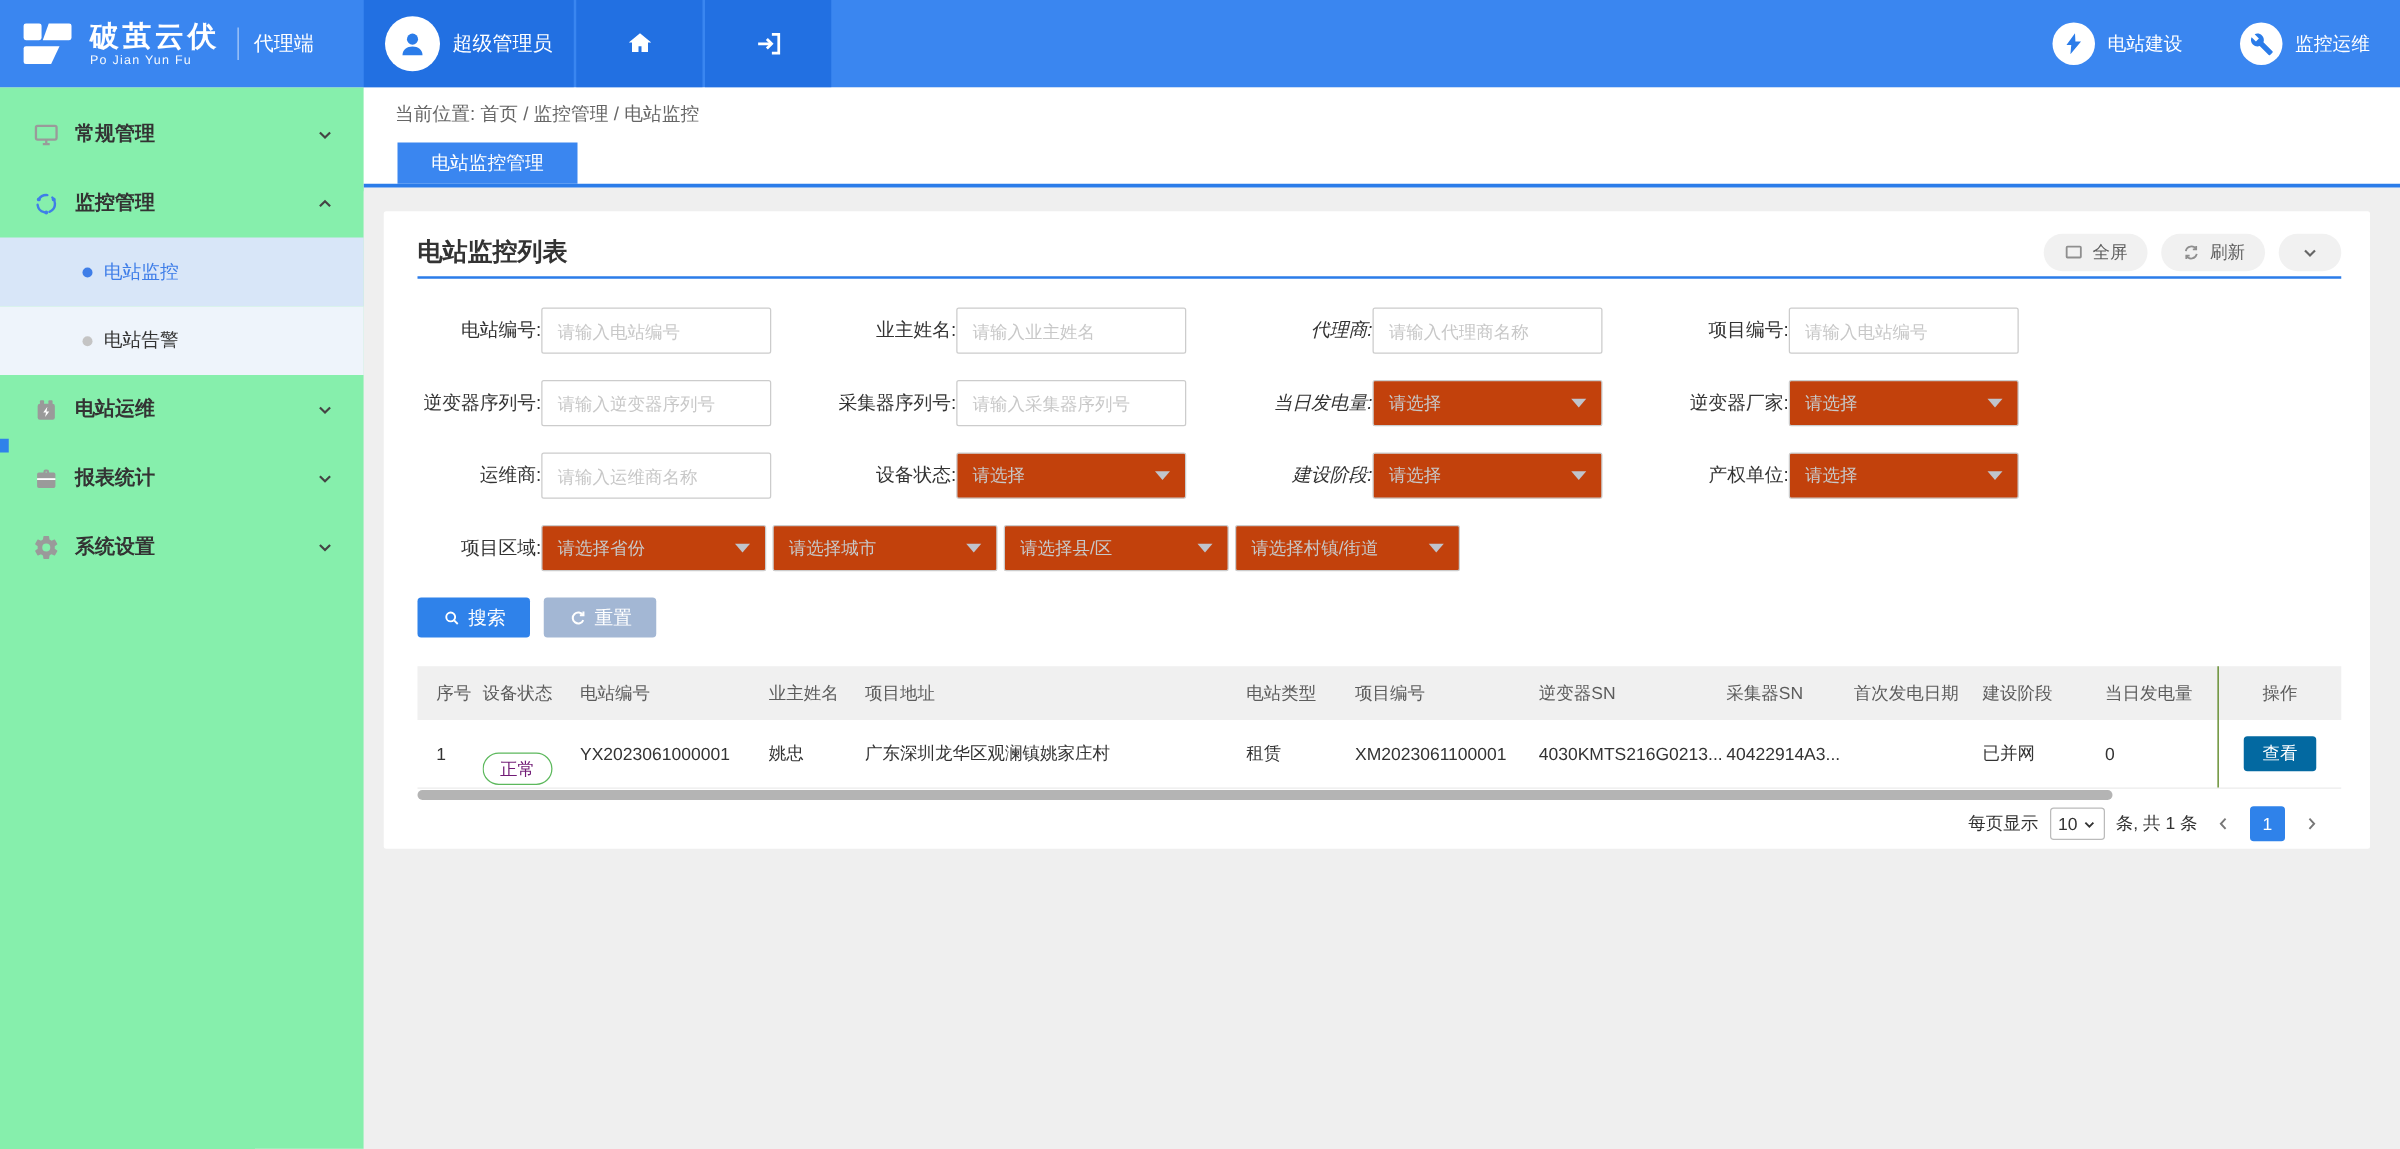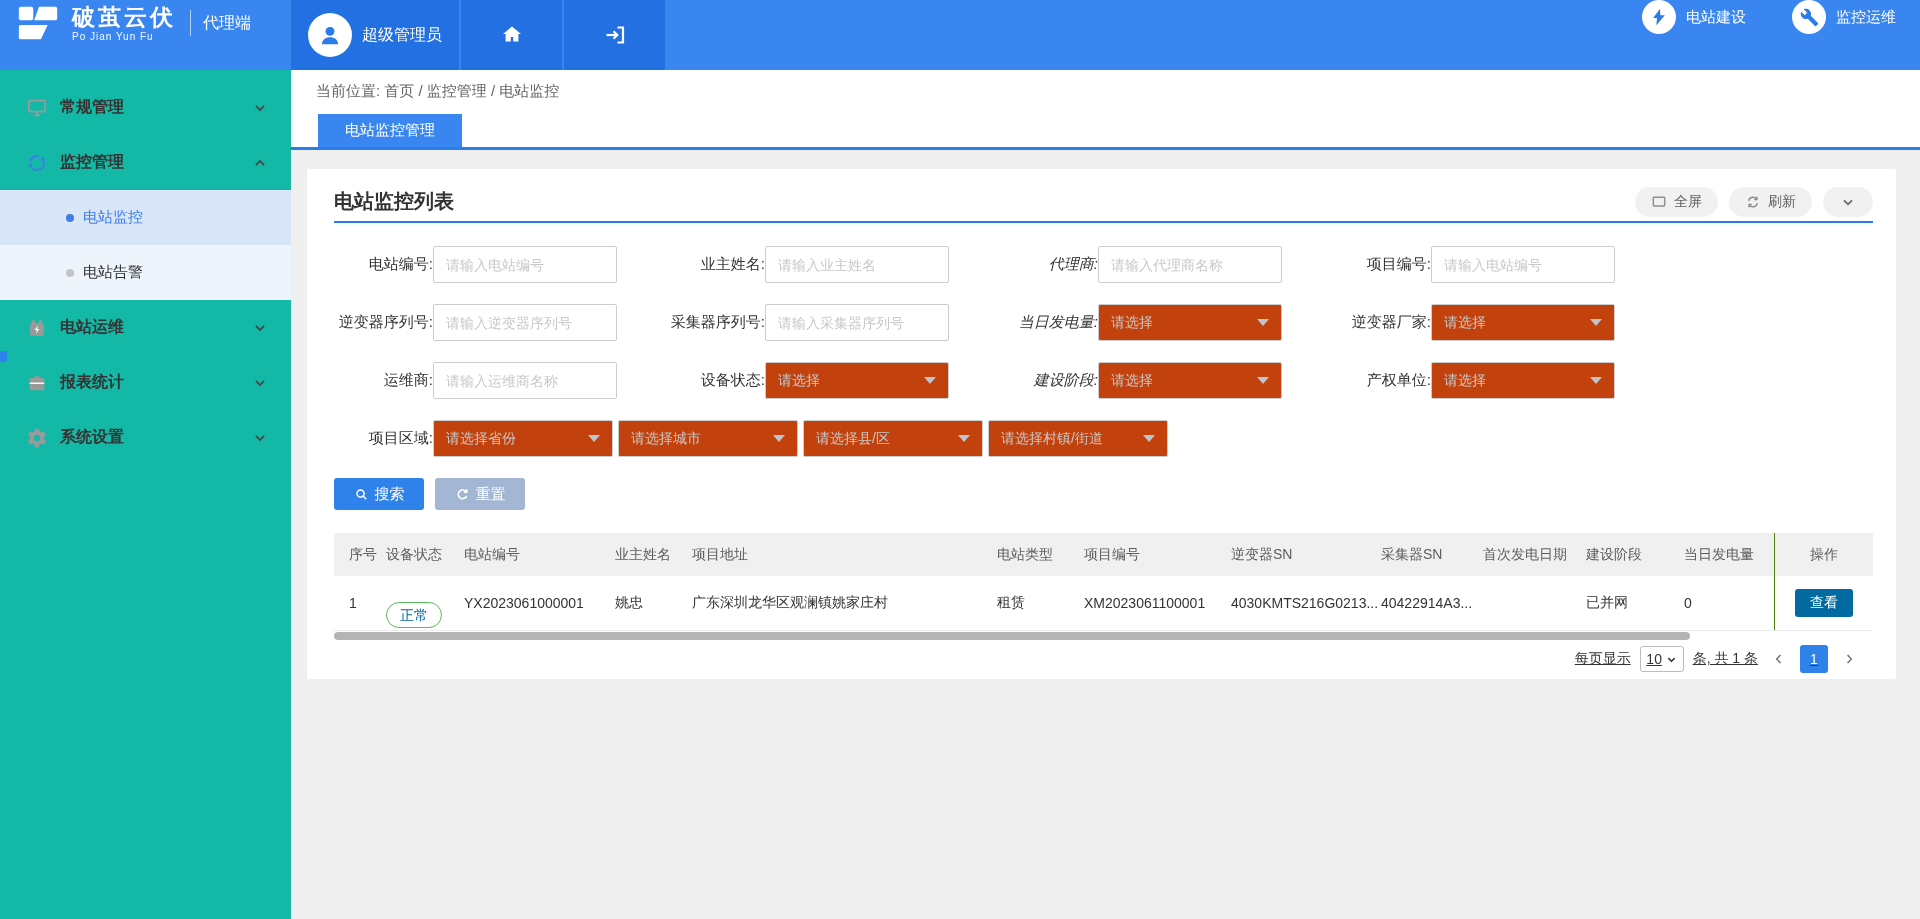--- a/index.html
+++ b/index.html
@@ -1,40 +1,40 @@
 <!DOCTYPE html>
 <html><head>
 <meta charset="utf-8">
 <style>
   * { margin:0; padding:0; box-sizing:border-box; }
   html,body { width:1920px; height:919px; overflow:hidden;
     font-family:"Liberation Sans","DejaVu Sans",sans-serif; background:#efefef; color:#333; }
 
   
-  .hdr { position:absolute; top:0; left:0; width:1920px; height:70px; background:#3a86f0; display:flex; align-items:flex-start; }
+  .hdr { position:absolute; top:0; left:0; width:1920px; height:70px; background:#3a86f0; display:flex; align-items:center; }
   .logo-area { width:291px; display:flex; align-items:center; padding-left:16px; }
   .logo-mark { width:46px; height:46px; flex:0 0 auto; }
   .brand { margin-left:10px; color:#fff; }
   .brand-name { font-size:23px; font-weight:bold; letter-spacing:3px; line-height:24px; }
   .brand-sub { font-size:10px; letter-spacing:1px; margin-top:2px; opacity:.95; }
   .brand-divider { width:1px; height:26px; background:rgba(255,255,255,.6); margin:0 12px 0 14px; }
   .portal { color:#fff; font-size:16px; }
   .hdr-dark { background:#2270e2; display:flex; align-items:center; justify-content:center; height:70px; }
   .sec-user { width:168px; margin-left:0; gap:10px; }
   .sec-btn  { width:101px; margin-left:2px; cursor:pointer; }
   .avatar-circle { width:44px; height:44px; border-radius:50%; background:#fff; display:flex; align-items:center; justify-content:center; }
   .user-name { color:#fff; font-size:16px; }
   .hdr-spacer { flex:1; }
   .hdr-right { display:flex; align-items:center; gap:46px; padding-right:24px; }
   .quick { display:flex; align-items:center; gap:10px; cursor:pointer; }
   .quick-circle { width:34px; height:34px; border-radius:50%; background:#fff; display:flex; align-items:center; justify-content:center; }
   .quick-label { color:#ffffff; font-size:15px; }
 
   
-  .sidebar { position:absolute; top:70px; left:0; width:291px; height:849px; background:#14b8a6; }
+  .sidebar { position:absolute; top:70px; left:0; width:291px; height:849px; background:#86efac; }
   .menu { padding-top:10px; }
   .mitem { height:55px; display:flex; align-items:center; padding:0 24px 0 26px; cursor:pointer; }
   .mitem .micon { width:22px; height:22px; color:#9a9a9a; flex:0 0 auto; }
   .mitem .micon.blue { color:#3f7ee8; }
   .mitem .mlabel { margin-left:12px; font-size:16px; font-weight:bold; color:#333; flex:1; }
   .mitem .chev { color:#444; width:14px; height:14px; }
   .subitem { height:55px; display:flex; align-items:center; padding-left:66px; cursor:pointer; font-size:15px; }
   .subitem .dot { width:8px; height:8px; border-radius:50%; margin-right:9px; }
   .sub-active { background:#d8e6f8; color:#3f7ee8; }
   .sub-active .dot { background:#3f7ee8; }
@@ -85,30 +85,30 @@
   
   .tbl { margin-top:23px; width:1539px; }
   .thead { display:flex; align-items:center; height:43px; background:#f0f0f0; font-size:14px; color:#5c5c5c; }
   .trow { display:flex; align-items:center; height:55px; background:#fff; font-size:14px; color:#333;
           border-bottom:1px solid #ececec; }
   .cell { flex:0 0 auto; white-space:nowrap; overflow:hidden; }
   .c1 { width:52px; padding-left:15px; } .c2 { width:78px; } .c3 { width:151px; } .c4 { width:77px; }
   .c5 { width:305px; } .c6 { width:87px; } .c7 { width:147px; } .c8 { width:150px; } .c9 { width:102px; }
   .c10 { width:103px; } .c11 { width:98px; } .c12 { width:90px; }
   .cact { width:99px; border-left:1px solid #4d7c0f; align-self:stretch; display:flex; align-items:center; justify-content:center; }
-  .badge-ok { display:inline-block; border:1px solid #5cb85c; color:#0369a1; border-radius:14px;
+  .badge-ok { display:inline-block; border:1px solid #5cb85c; color:#701a75; border-radius:14px;
               font-size:14px; padding:3px 13px; line-height:18px;margin-top:24px; }
   .btn-view { width:58px; height:28px; background:#0369a1; color:#fff; border:none; border-radius:3px;
               font-size:14px; cursor:pointer; font-family:inherit; }
   .hscroll { position:relative; height:9px; width:1440px; }
   .hthumb { position:absolute; left:0; top:1px; width:1356px; height:8px; background:#b4b4b4; border-radius:4px; cursor:grab; }
 
   
   .pager { margin-top:4px; height:30px; display:flex; align-items:center; justify-content:flex-end; gap:9px;
-           font-size:14px; color:#333; padding-right:12px;text-decoration:underline; }
+           font-size:14px; color:#333; padding-right:12px; }
   .psel { width:44px; height:26px; border:1px solid #bbb; border-radius:3px; display:flex; align-items:center;
           justify-content:center; gap:4px; cursor:pointer; background:#fff; }
   .pchev { width:14px; height:14px; color:#777; cursor:pointer; margin:0 5px; }
   .pnum { width:28px; height:28px; background:#2f82ea; color:#fff; border:none; border-radius:3px; font-size:14px;
           cursor:pointer; font-family:inherit; }
 </style>
 </head>
 <body>
 
 <div class="hdr">

